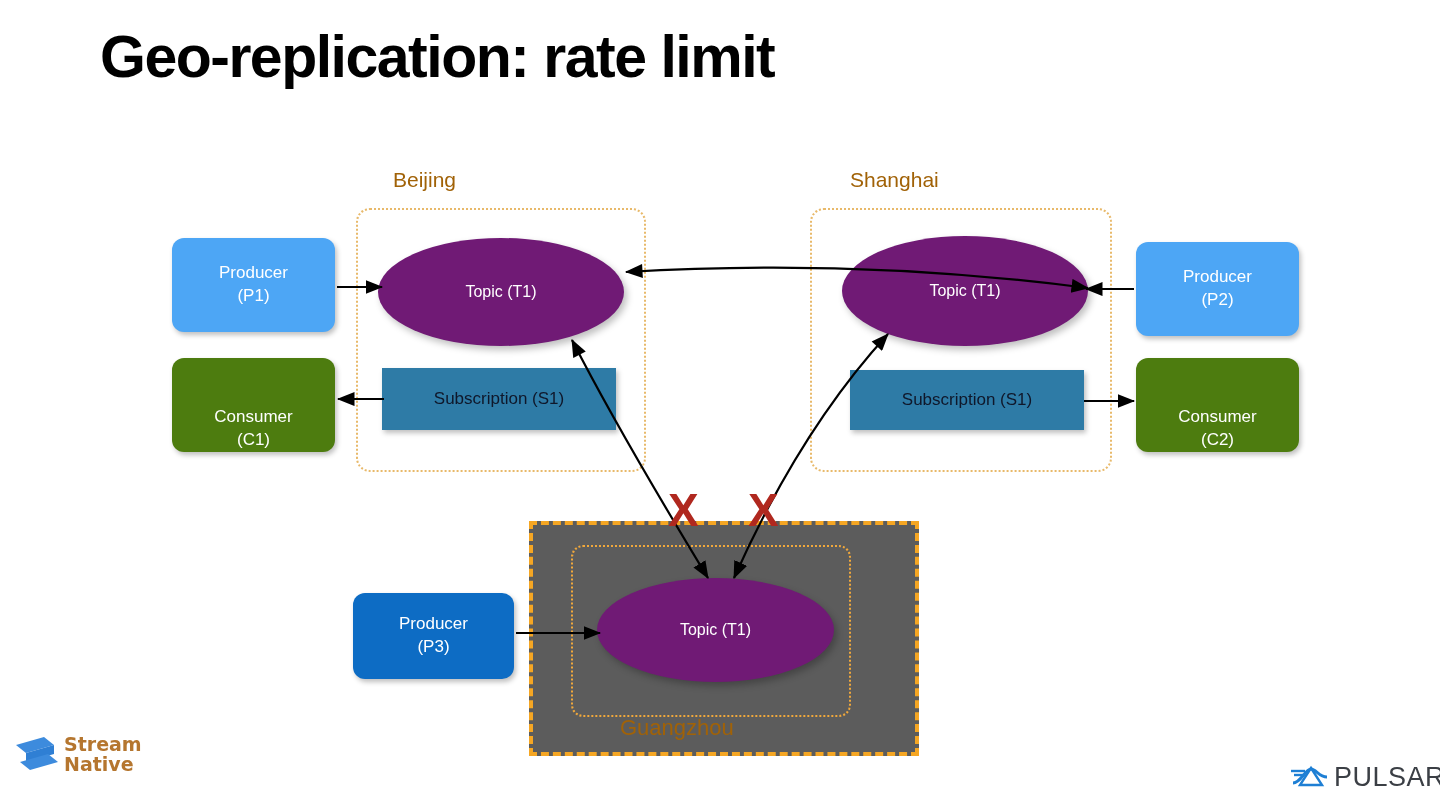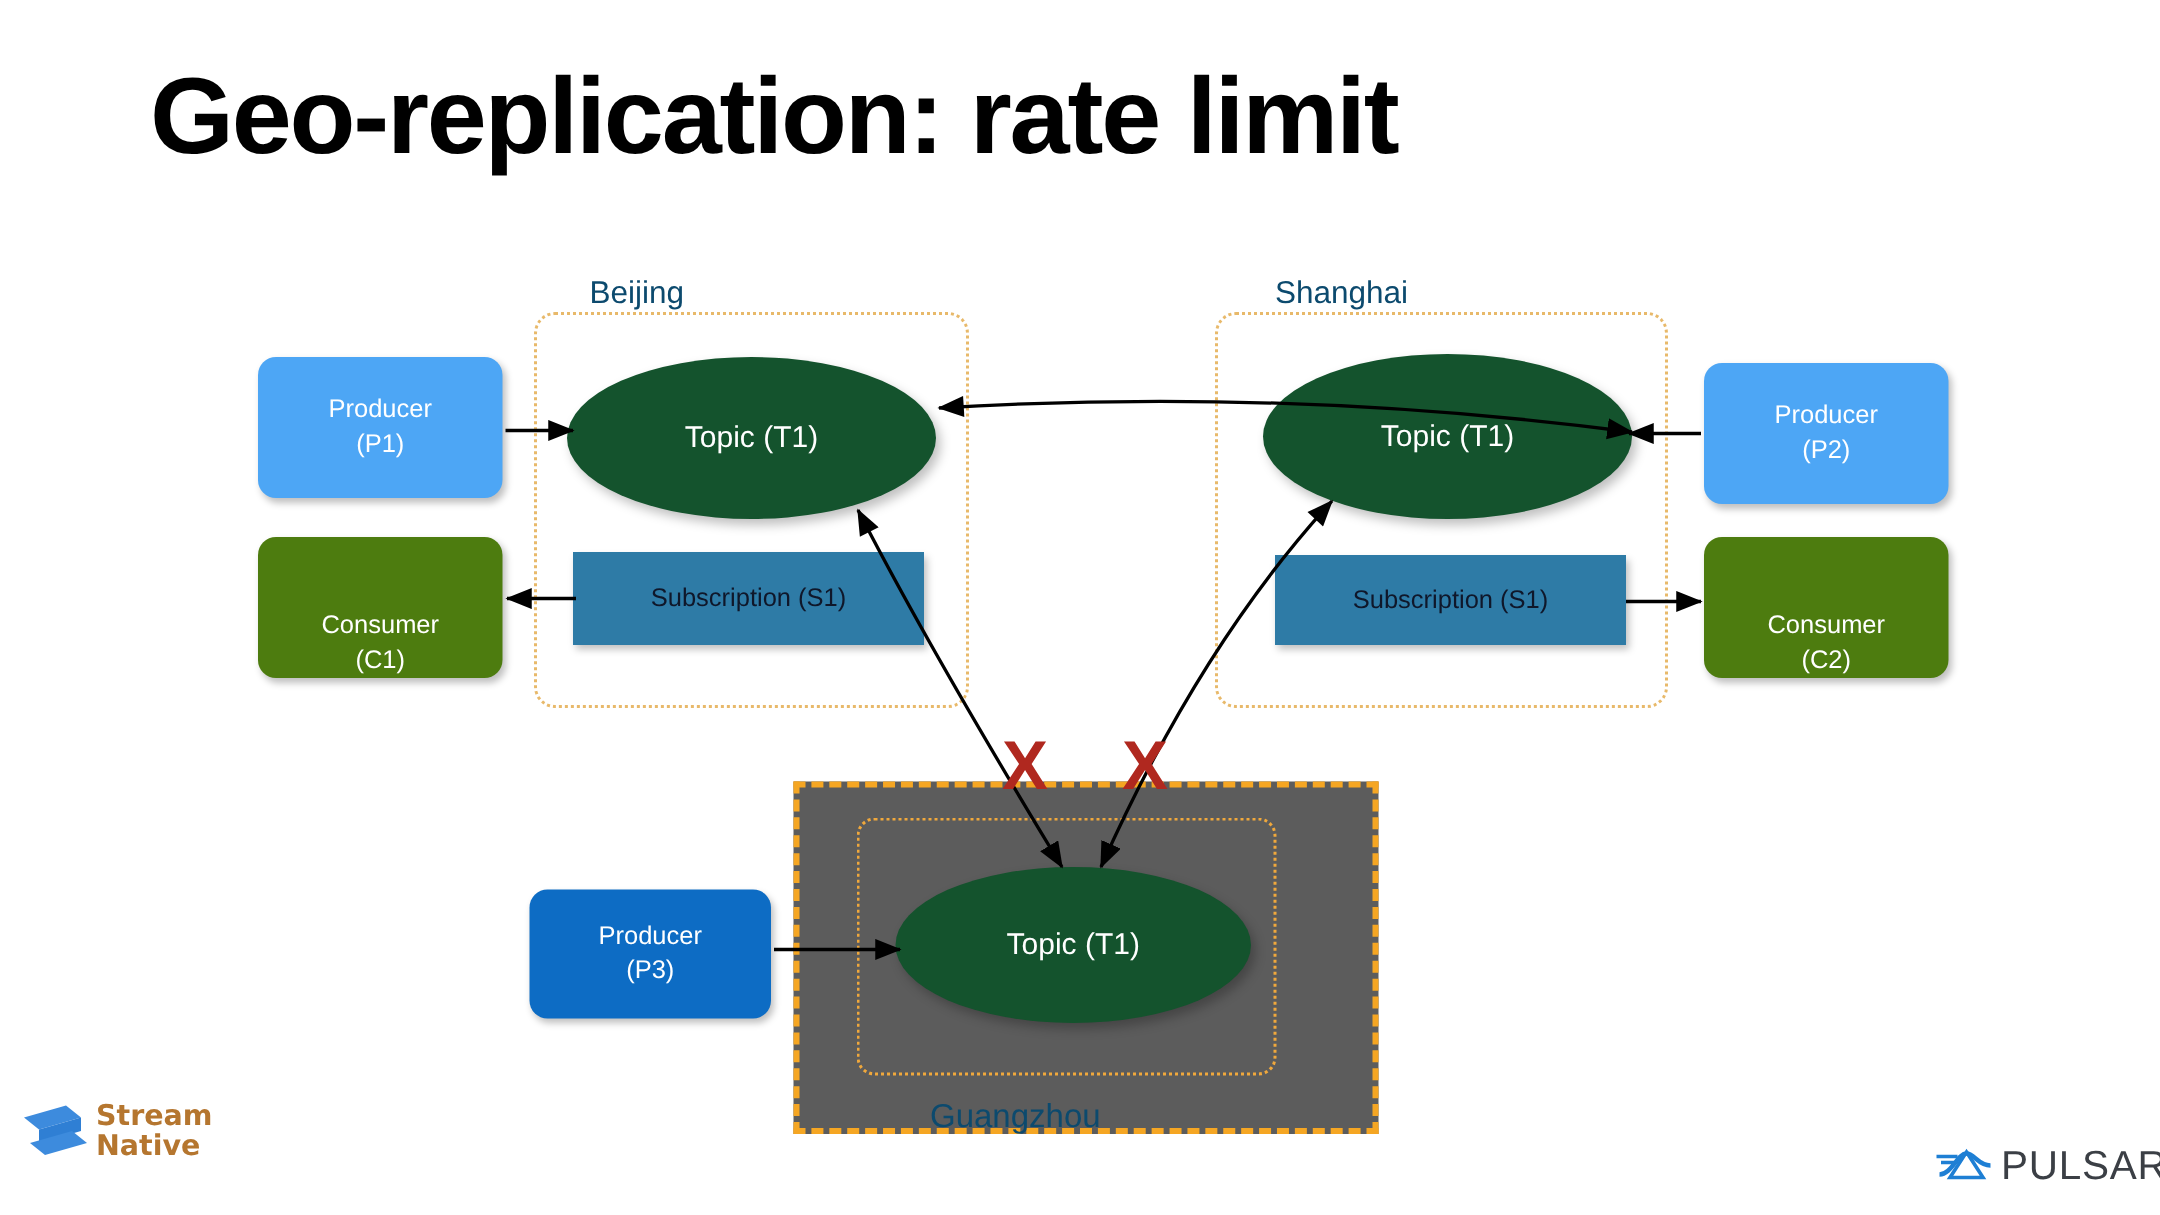--- a/index.html
+++ b/index.html
@@ -13,36 +13,35 @@
     position: relative;
     overflow: hidden;
     font-family: "Liberation Sans", sans-serif;
     color: #000000;
   }
 
   
   #slide-title {
     position: absolute;
     left: 100px;
-    top: 42px;
-    font-size: 72px;
+    top: 28px;
+    font-size: 59px;
     font-weight: bold;
     letter-spacing: -1.5px;
     line-height: 1;
     color: #000000;
     white-space: nowrap;
   }
 
   
   .region-label {
     position: absolute;
     font-size: 21px;
-    color: #0c4a6e;
+    color: #a16207;
     white-space: nowrap;
-    margin-top: 16px;
   }
   #label-beijing  { left: 393px; top: 168px; }
   #label-shanghai { left: 850px; top: 168px; }
   #label-guangzhou{ left: 620px; top: 715px; font-size: 22px; }
 
   
   .cluster-box {
     position: absolute;
     border: 2px dotted #e8b96a;
     border-radius: 14px;
@@ -105,24 +104,24 @@
     justify-content: center;
     box-shadow: 2px 3px 5px rgba(0,0,0,0.25);
     box-sizing: border-box;
   }
   #sub-beijing  { left: 382px; top: 368px; width: 234px; height: 62px; }
   #sub-shanghai { left: 850px; top: 370px; width: 234px; height: 60px; }
 
   
   .topic-ellipse {
     position: absolute;
-    background: #14532d;
+    background: #701a75;
     border-radius: 50%;
     color: #ffffff;
-    font-size: 20px;
+    font-size: 16px;
     display: flex;
     align-items: center;
     justify-content: center;
     box-shadow: 3px 4px 7px rgba(0,0,0,0.25);
     box-sizing: border-box;
   }
   #topic-beijing   { left: 378px; top: 238px; width: 246px; height: 108px; }
   #topic-shanghai  { left: 842px; top: 236px; width: 246px; height: 110px; }
   #topic-guangzhou { left: 597px; top: 578px; width: 237px; height: 104px; }
 

